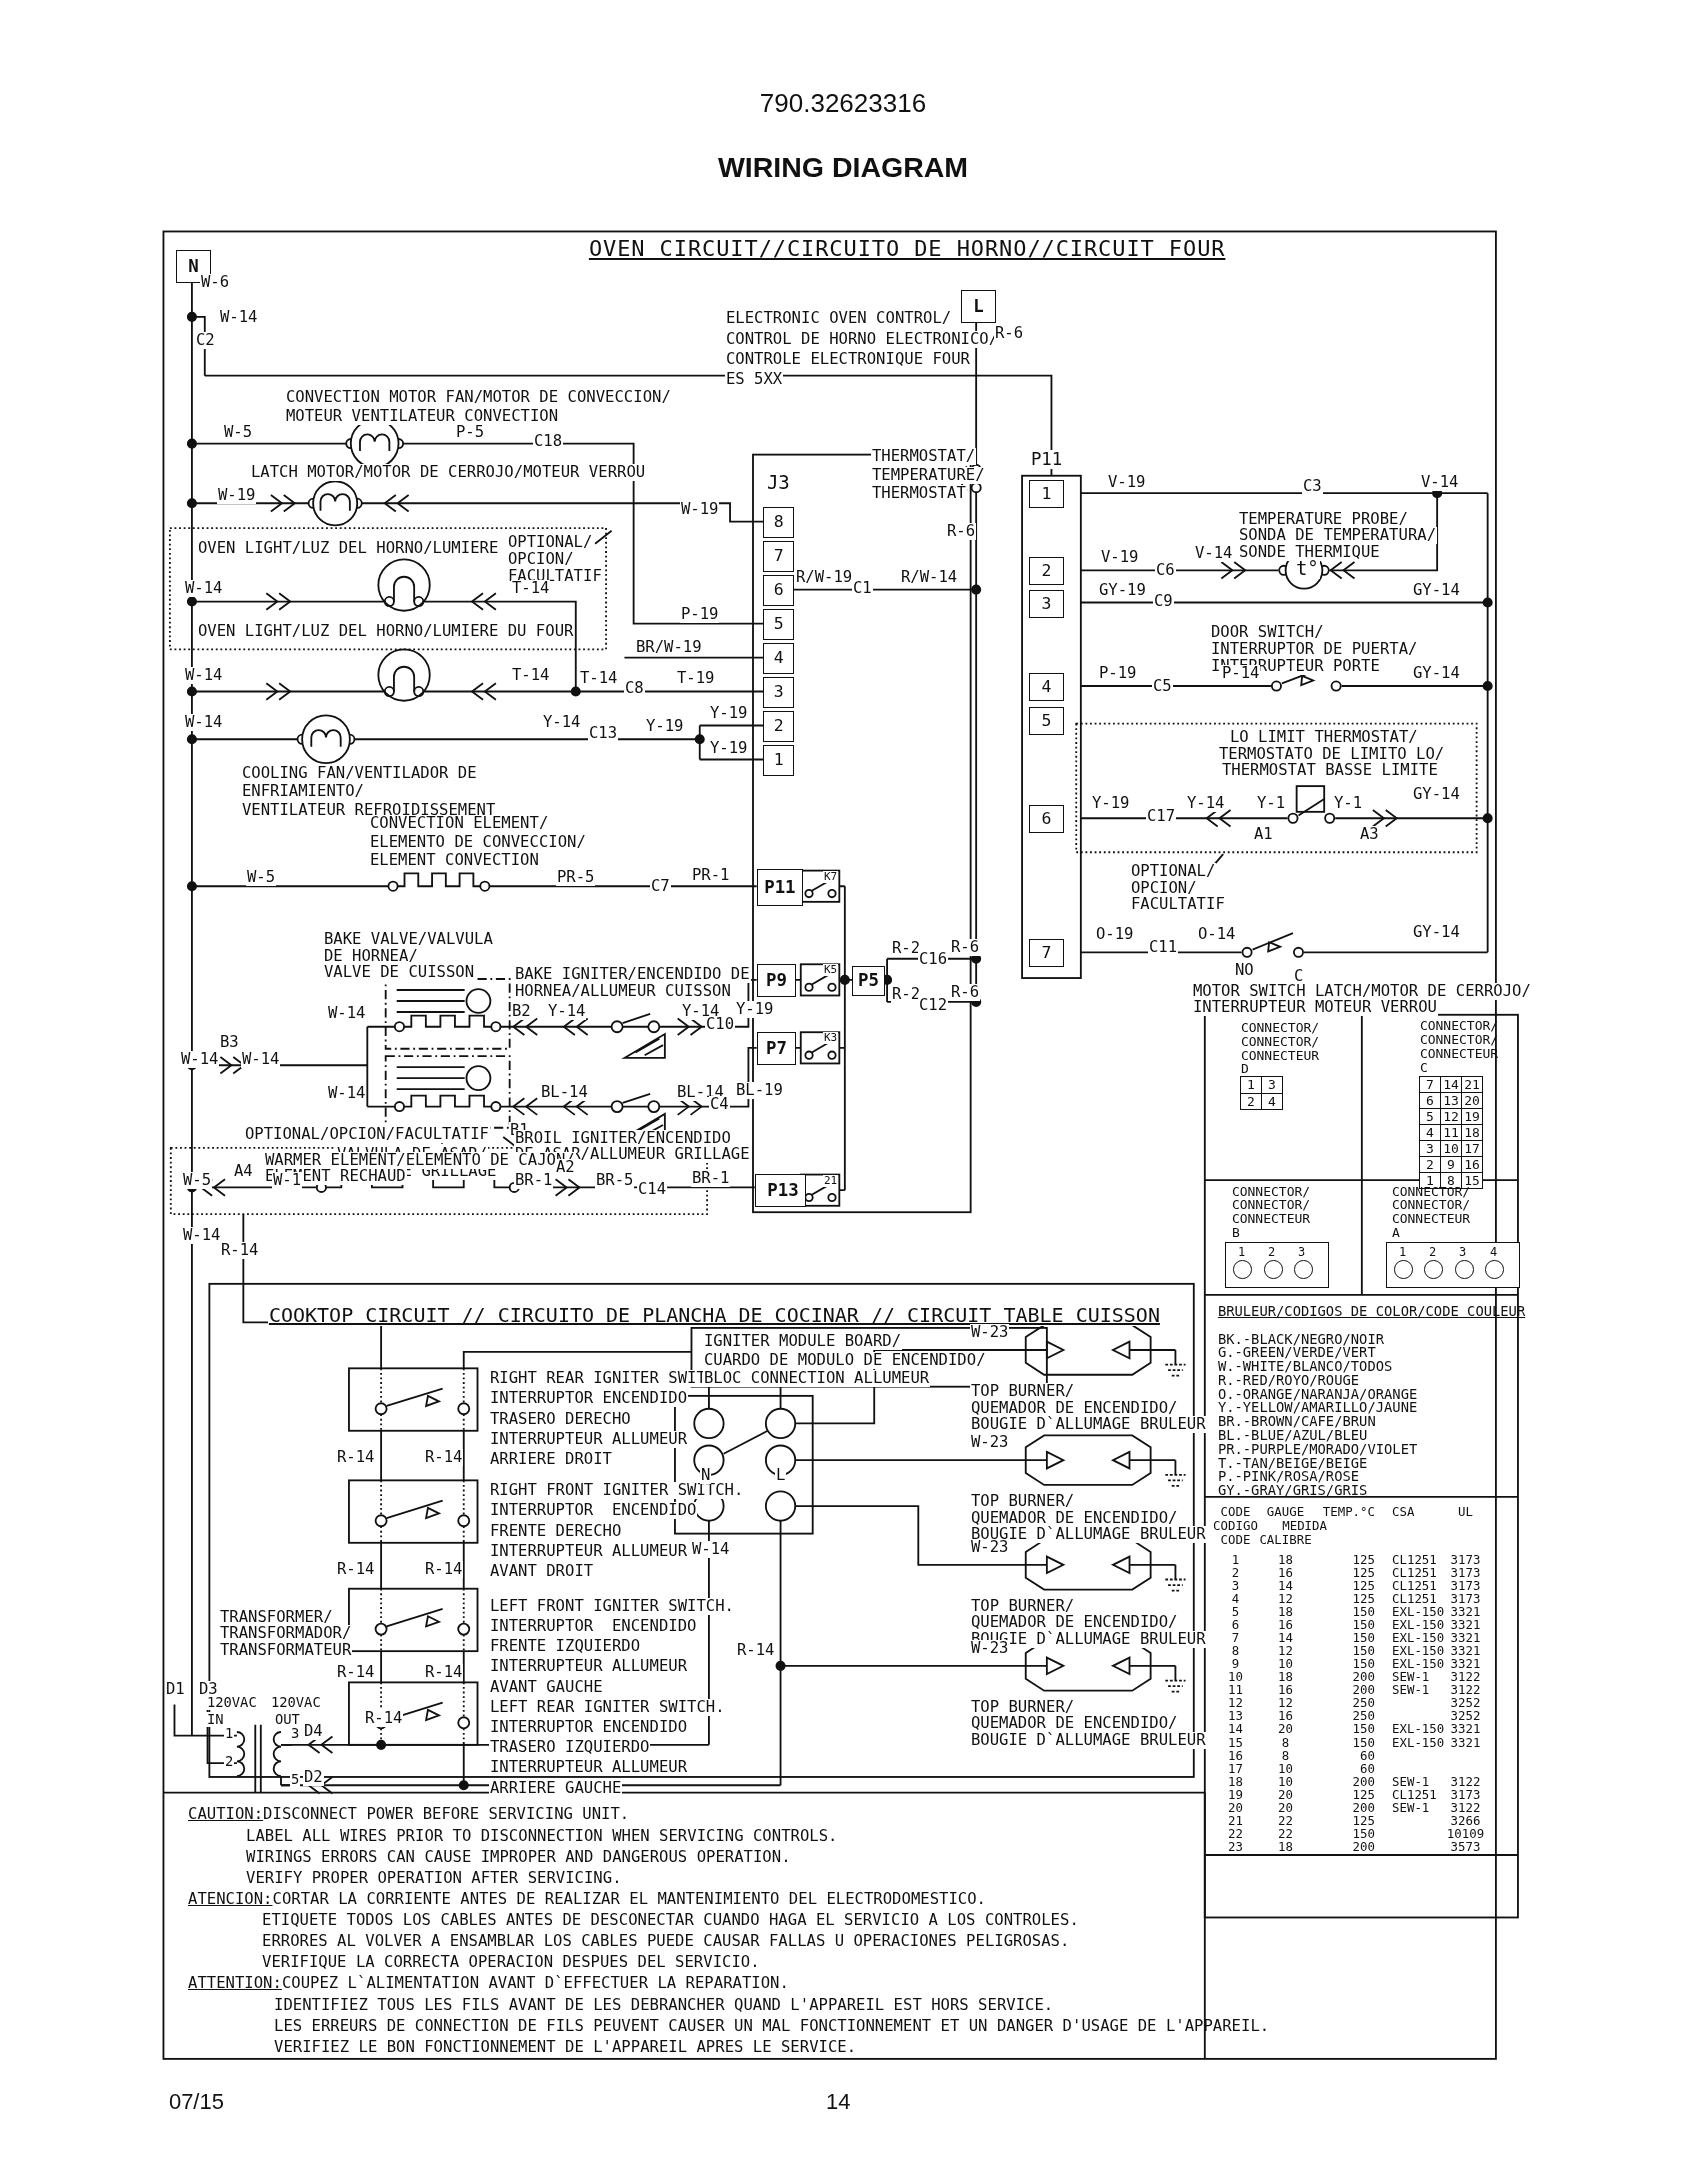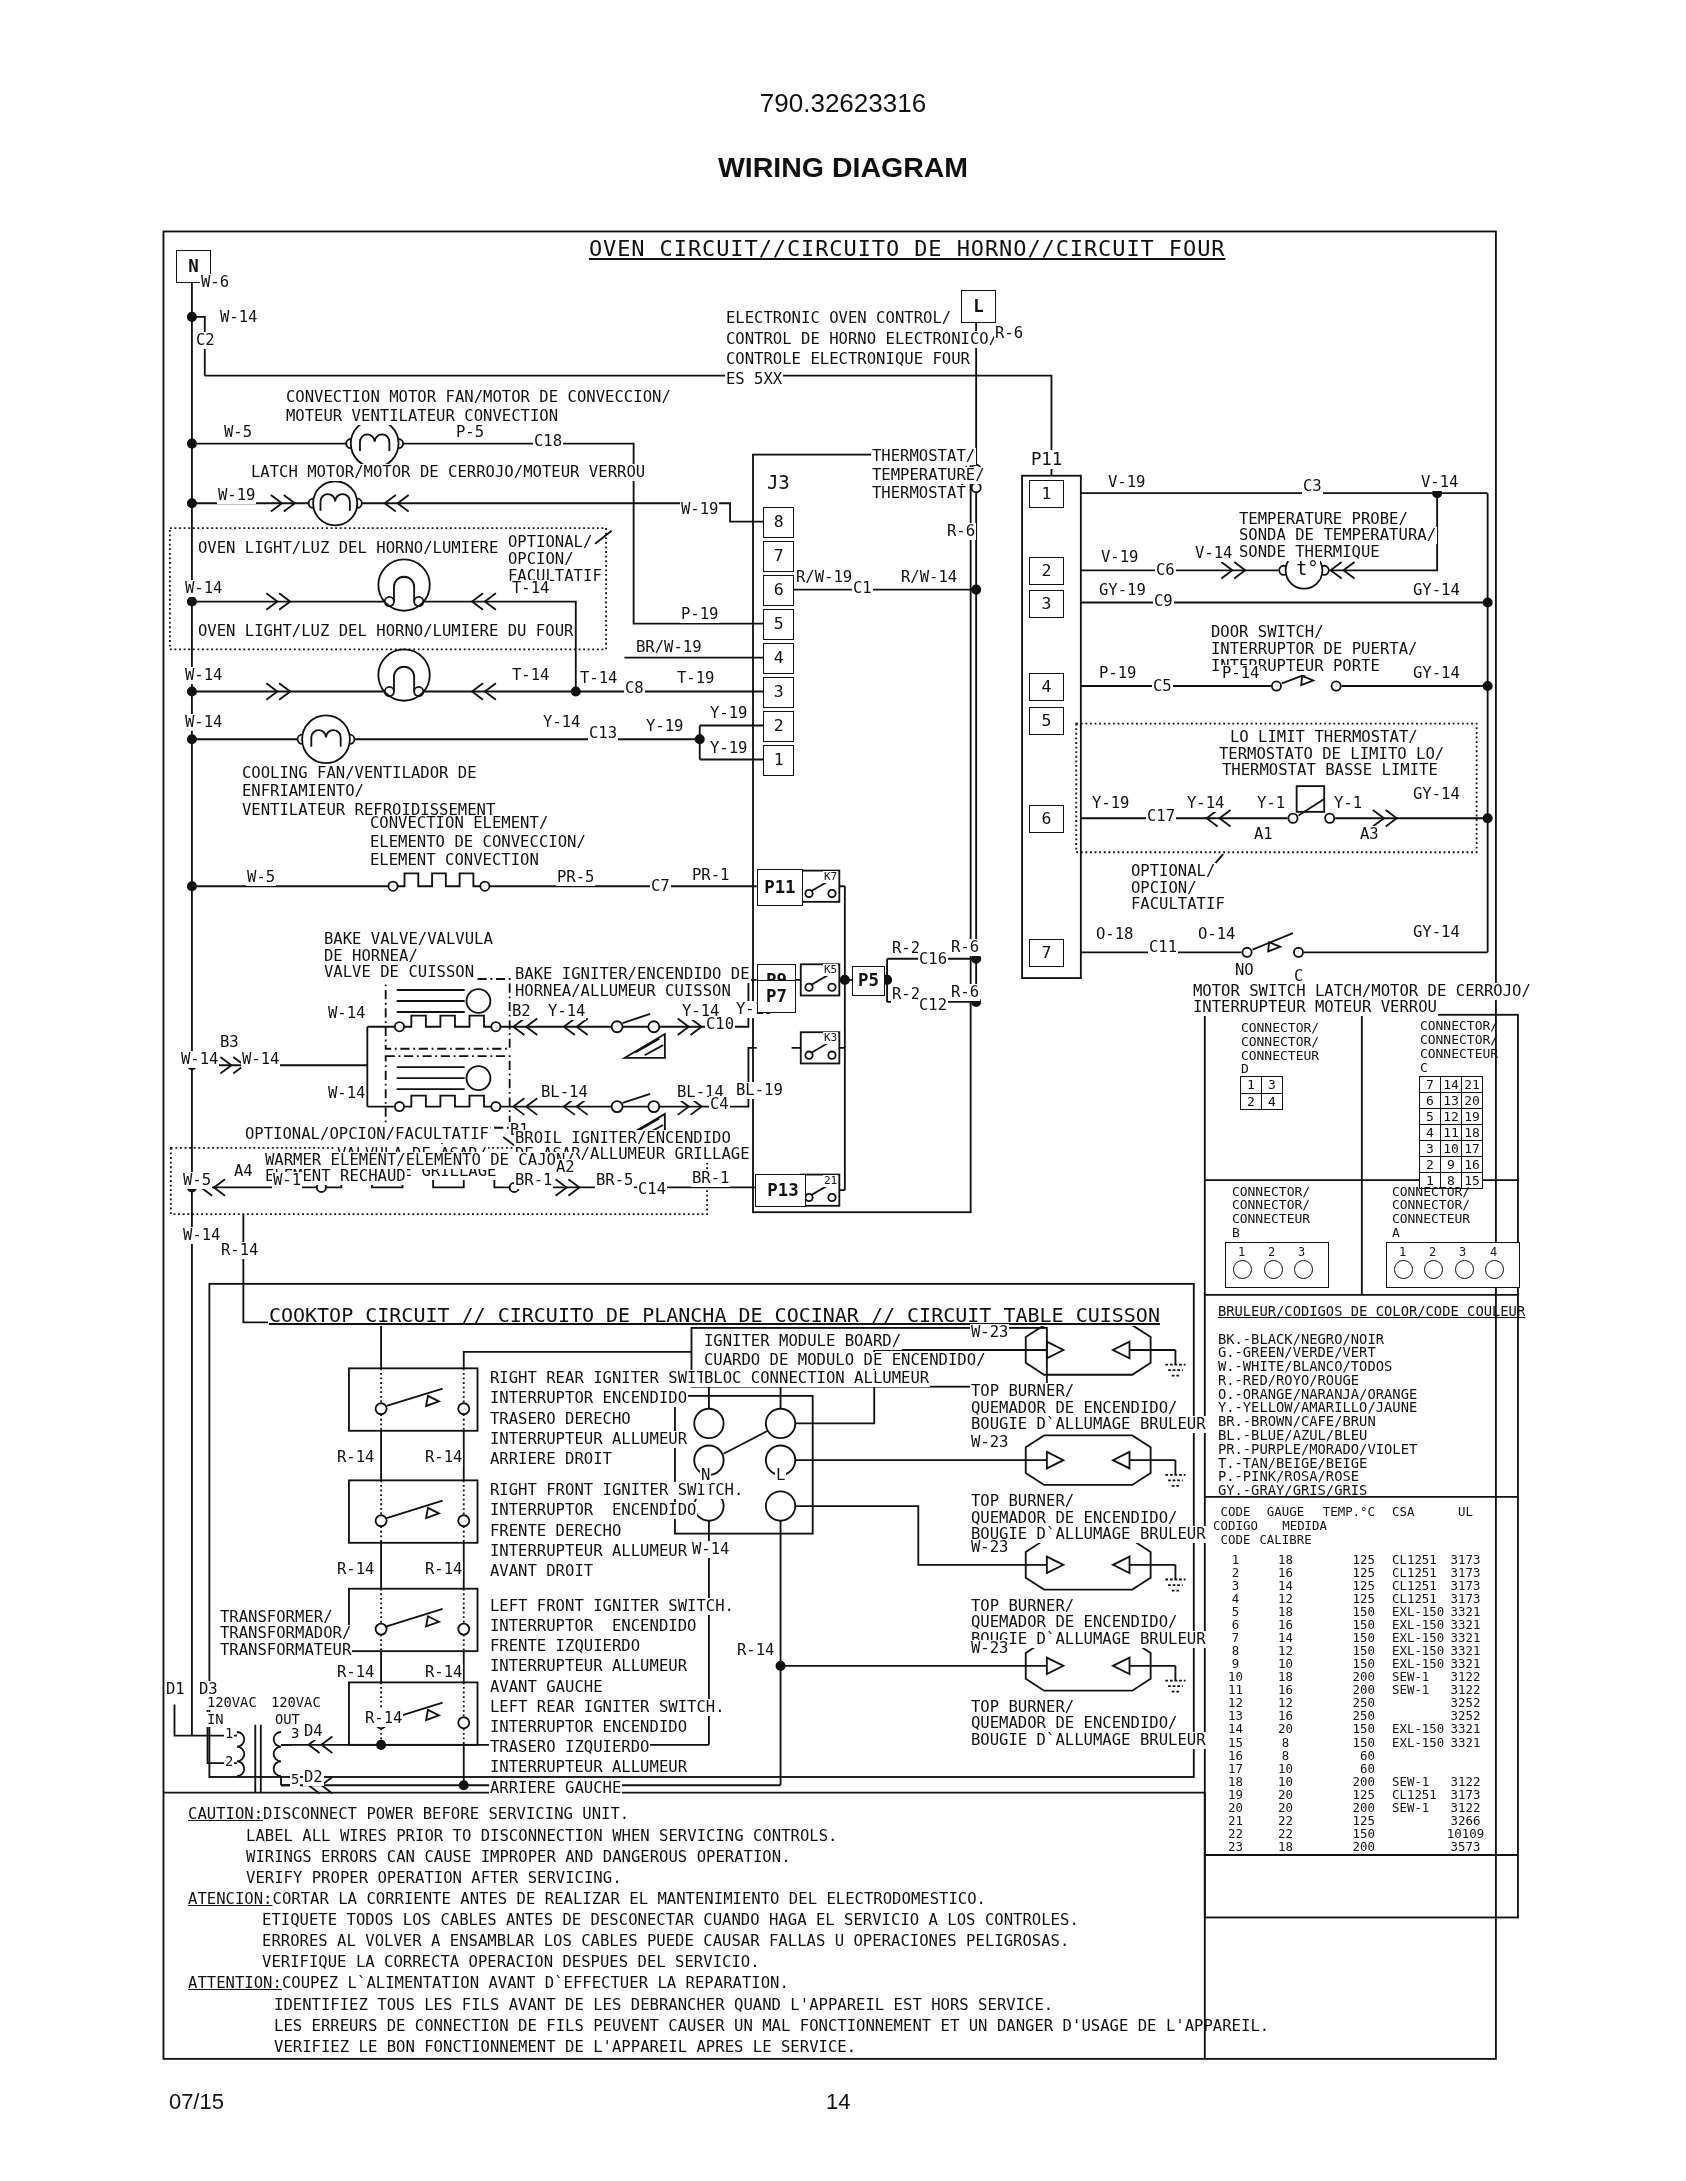--- a/index.html
+++ b/index.html
@@ -334,21 +334,21 @@
       <div class="lbl " style="left: 1130px; top: 863px;">OPTIONAL/</div>
       <div class="lbl " style="left: 1130px; top: 880px;">OPCION/</div>
       <div class="lbl " style="left: 1130px; top: 896px;">FACULTATIF</div>
       <div class="lbl " style="left: 369px; top: 815px;">CONVECTION ELEMENT/</div>
       <div class="lbl " style="left: 369px; top: 834px;">ELEMENTO DE CONVECCION/</div>
       <div class="lbl " style="left: 369px; top: 852px;">ELEMENT CONVECTION</div>
       <div class="lbl " style="left: 246px; top: 869px;">W-5</div>
       <div class="lbl " style="left: 556px; top: 869px;">PR-5</div>
       <div class="lbl " style="left: 650px; top: 878px;">C7</div>
       <div class="lbl " style="left: 691px; top: 867px;">PR-1</div>
-      <div class="lbl " style="left: 1095px; top: 926px;">O-18</div>
+      <div class="lbl " style="left: 1095px; top: 926px;">O-19</div>
       <div class="lbl " style="left: 1148px; top: 939px;">C11</div>
       <div class="lbl " style="left: 1197px; top: 926px;">O-14</div>
       <div class="lbl " style="left: 1234px; top: 962px;">NO</div>
       <div class="lbl " style="left: 1293px; top: 968px;">C</div>
       <div class="lbl " style="left: 1412px; top: 924px;">GY-14</div>
       <div class="lbl " style="left: 1192px; top: 983px;">MOTOR SWITCH LATCH/MOTOR DE CERROJO/</div>
       <div class="lbl " style="left: 1192px; top: 999px;">INTERRUPTEUR MOTEUR VERROU</div>
       <div class="lbl " style="left: 323px; top: 931px;">BAKE VALVE/VALVULA</div>
       <div class="lbl " style="left: 323px; top: 948px;">DE HORNEA/</div>
       <div class="lbl " style="left: 323px; top: 964px;">VALVE DE CUISSON</div>
@@ -367,21 +367,21 @@
       <div class="lbl " style="left: 823px; top: 871px; font-size: 11px;">K7</div>
       <div class="lbl pbox" style="left: 757px; top: 964px; width: 35px; height: 31px;">P9</div>
       <div class="lbl " style="left: 823px; top: 964px; font-size: 11px;">K5</div>
       <div class="lbl pbox" style="left: 852px; top: 966px; width: 29px; height: 27.5px;">P5</div>
       <div class="lbl " style="left: 891px; top: 940px;">R-2</div>
       <div class="lbl " style="left: 918px; top: 951px;">C16</div>
       <div class="lbl " style="left: 950px; top: 939px;">R-6</div>
       <div class="lbl " style="left: 891px; top: 986px;">R-2</div>
       <div class="lbl " style="left: 918px; top: 997px;">C12</div>
       <div class="lbl " style="left: 950px; top: 984px;">R-6</div>
-      <div class="lbl pbox" style="left: 757px; top: 980px; width: 35px; height: 31px;">P7</div>
+      <div class="lbl pbox" style="left: 757px; top: 1032px; width: 35px; height: 31px;">P7</div>
       <div class="lbl " style="left: 823px; top: 1032px; font-size: 11px;">K3</div>
       <div class="lbl " style="left: 327px; top: 1085px;">W-14</div>
       <div class="lbl " style="left: 509px; top: 1122px;">B1</div>
       <div class="lbl " style="left: 540px; top: 1084px;">BL-14</div>
       <div class="lbl " style="left: 676px; top: 1084px;">BL-14</div>
       <div class="lbl " style="left: 709px; top: 1096px;">C4</div>
       <div class="lbl " style="left: 735px; top: 1082px;">BL-19</div>
       <div class="lbl " style="left: 336px; top: 1130px;">BROIL VALVE/</div>
       <div class="lbl " style="left: 336px; top: 1146px;">VALVULA DE ASAR/</div>
       <div class="lbl " style="left: 336px; top: 1163px;">VALVE DE GRILLAGE</div>

